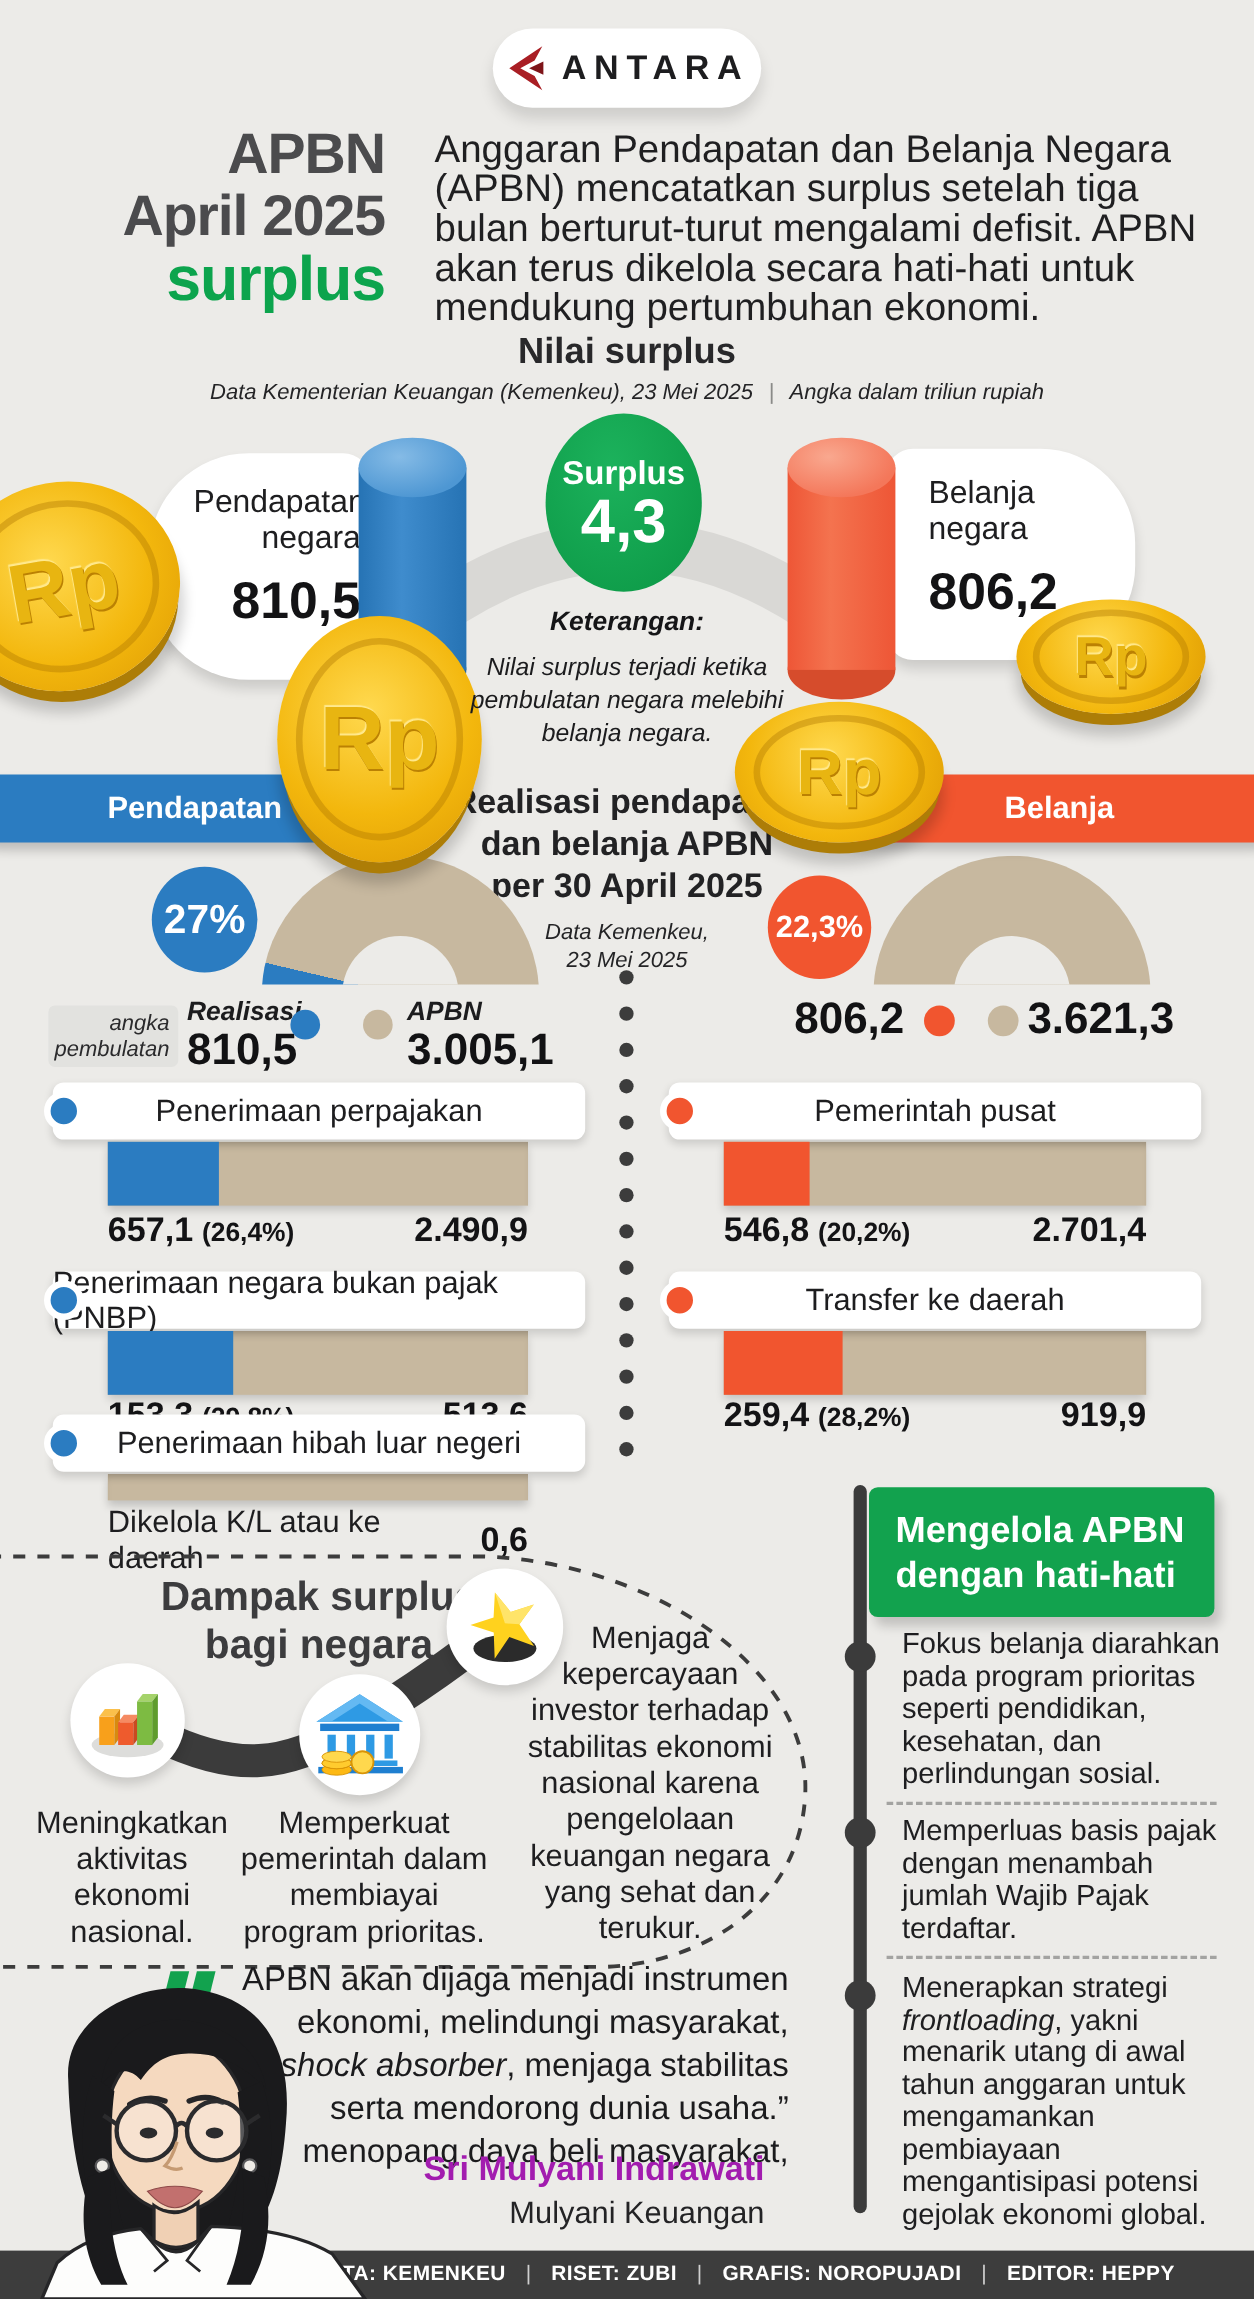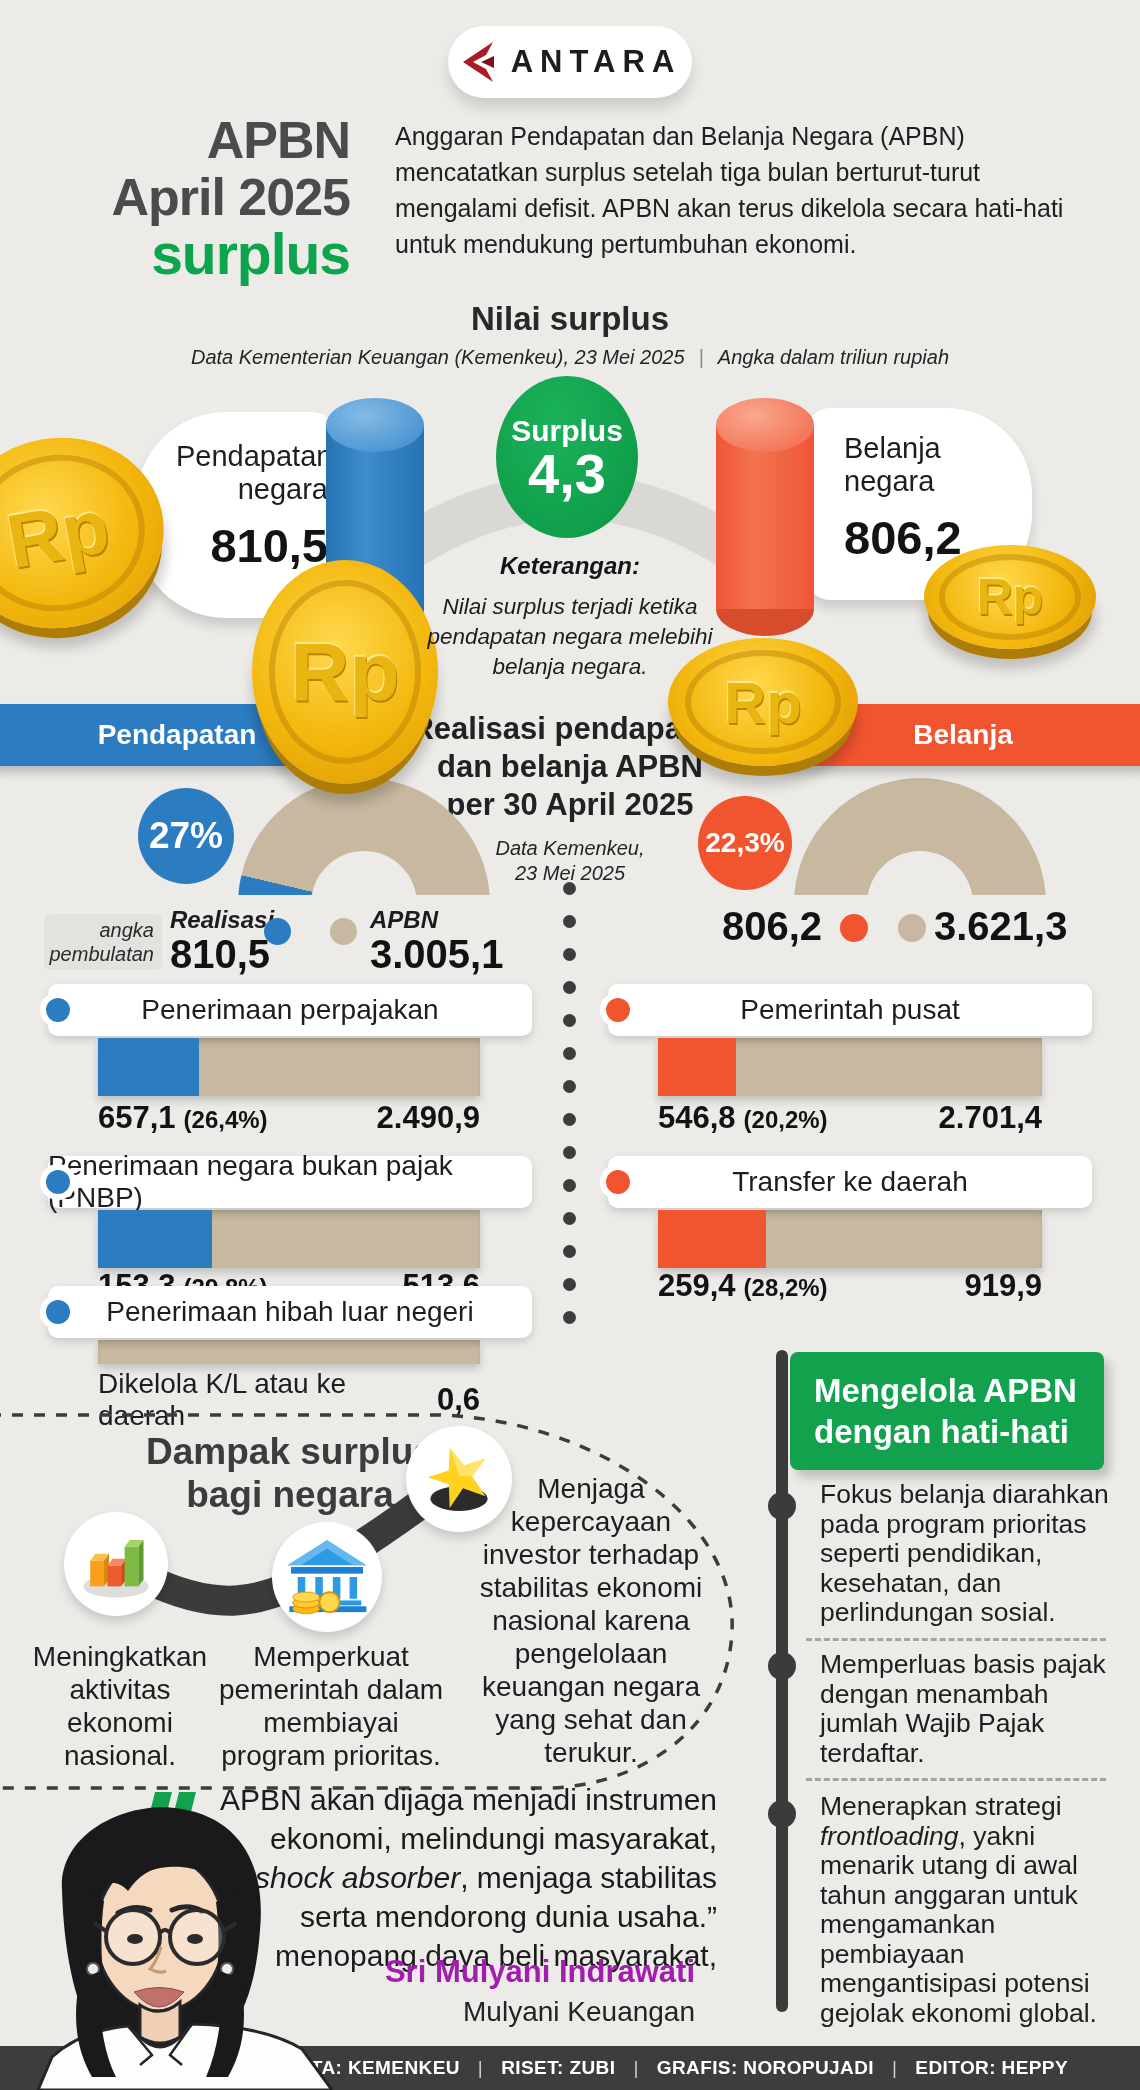--- a/index.html
+++ b/index.html
@@ -7,21 +7,21 @@
   #canvas{position:relative;width:1140px;height:2090px;margin:0 auto;background:#ecebe8;overflow:hidden;}
   .abs{position:absolute;}
   .ctr{text-align:center;}
 
   
   .logo-pill{left:448px;top:26px;width:244px;height:72px;background:#fff;border-radius:38px;
     display:flex;align-items:center;justify-content:center;gap:12px;box-shadow:0 10px 14px rgba(0,0,0,.13);}
   .logo-text{font-size:31px;font-weight:700;letter-spacing:7px;color:#1d1d1f;}
   .title-block{left:0;top:112px;width:350px;text-align:right;font-weight:800;color:#4b4b4d;line-height:57px;font-size:52px;letter-spacing:-1px;}
   .title-green{color:#0ca44d;font-size:57px;}
-  .intro{left:395px;top:118px;width:712px;font-size:25px;line-height:36px;color:#1f1f21;font-weight:500;}
+  .intro{left:395px;top:118px;width:712px;font-size:35px;line-height:36px;color:#1f1f21;font-weight:500;}
 
   
   .h2{font-size:33px;font-weight:800;color:#28282a;}
   .note-it{font-style:italic;font-size:20px;color:#242426;}
   .vbar{color:#8a8a88;padding:0 14px;}
   .card{background:#fff;box-shadow:0 8px 12px rgba(0,0,0,.14);}
   .card-label{font-size:29px;line-height:33px;color:#1e1e20;font-weight:500;}
   .card-num{font-size:47px;font-weight:800;color:#131315;margin-top:12px;}
   .cyl{position:absolute;width:98px;height:238px;}
   .cyl i{position:absolute;left:0;width:100%;}
@@ -156,21 +156,21 @@
       <i class="c-top"></i>
   </div>
 
   <div class="abs grn-circle">
     <div class="s1">Surplus</div>
     <div class="s2">4,3</div>
   </div>
 
   <div class="abs ctr" style="left:420px;top:552px;width:300px;font-style:italic;z-index:3;">
     <div style="font-size:24px;font-weight:700;color:#151517;">Keterangan:</div>
-    <div style="font-size:22.5px;line-height:30px;color:#1c1c1e;margin-top:12px;">Nilai surplus terjadi ketika pendapatan negara melebihi belanja negara.</div>
+    <div style="font-size:22.5px;line-height:30px;color:#1c1c1e;margin-top:12px;">Nilai surplus terjadi ketika pembulatan negara melebihi belanja negara.</div>
   </div>
 
   <div class="coin" style="left:-48px;top:438px;width:212px;height:190px;transform:rotate(-10deg);font-size:76px;">
       <span>Rp</span>
     </div>
   <div class="coin" style="left:252px;top:560px;width:186px;height:224px;font-size:82px;">
       <span>Rp</span>
     </div>
   <div class="coin" style="left:668px;top:638px;width:190px;height:128px;font-size:58px;">
       <span>Rp</span>

